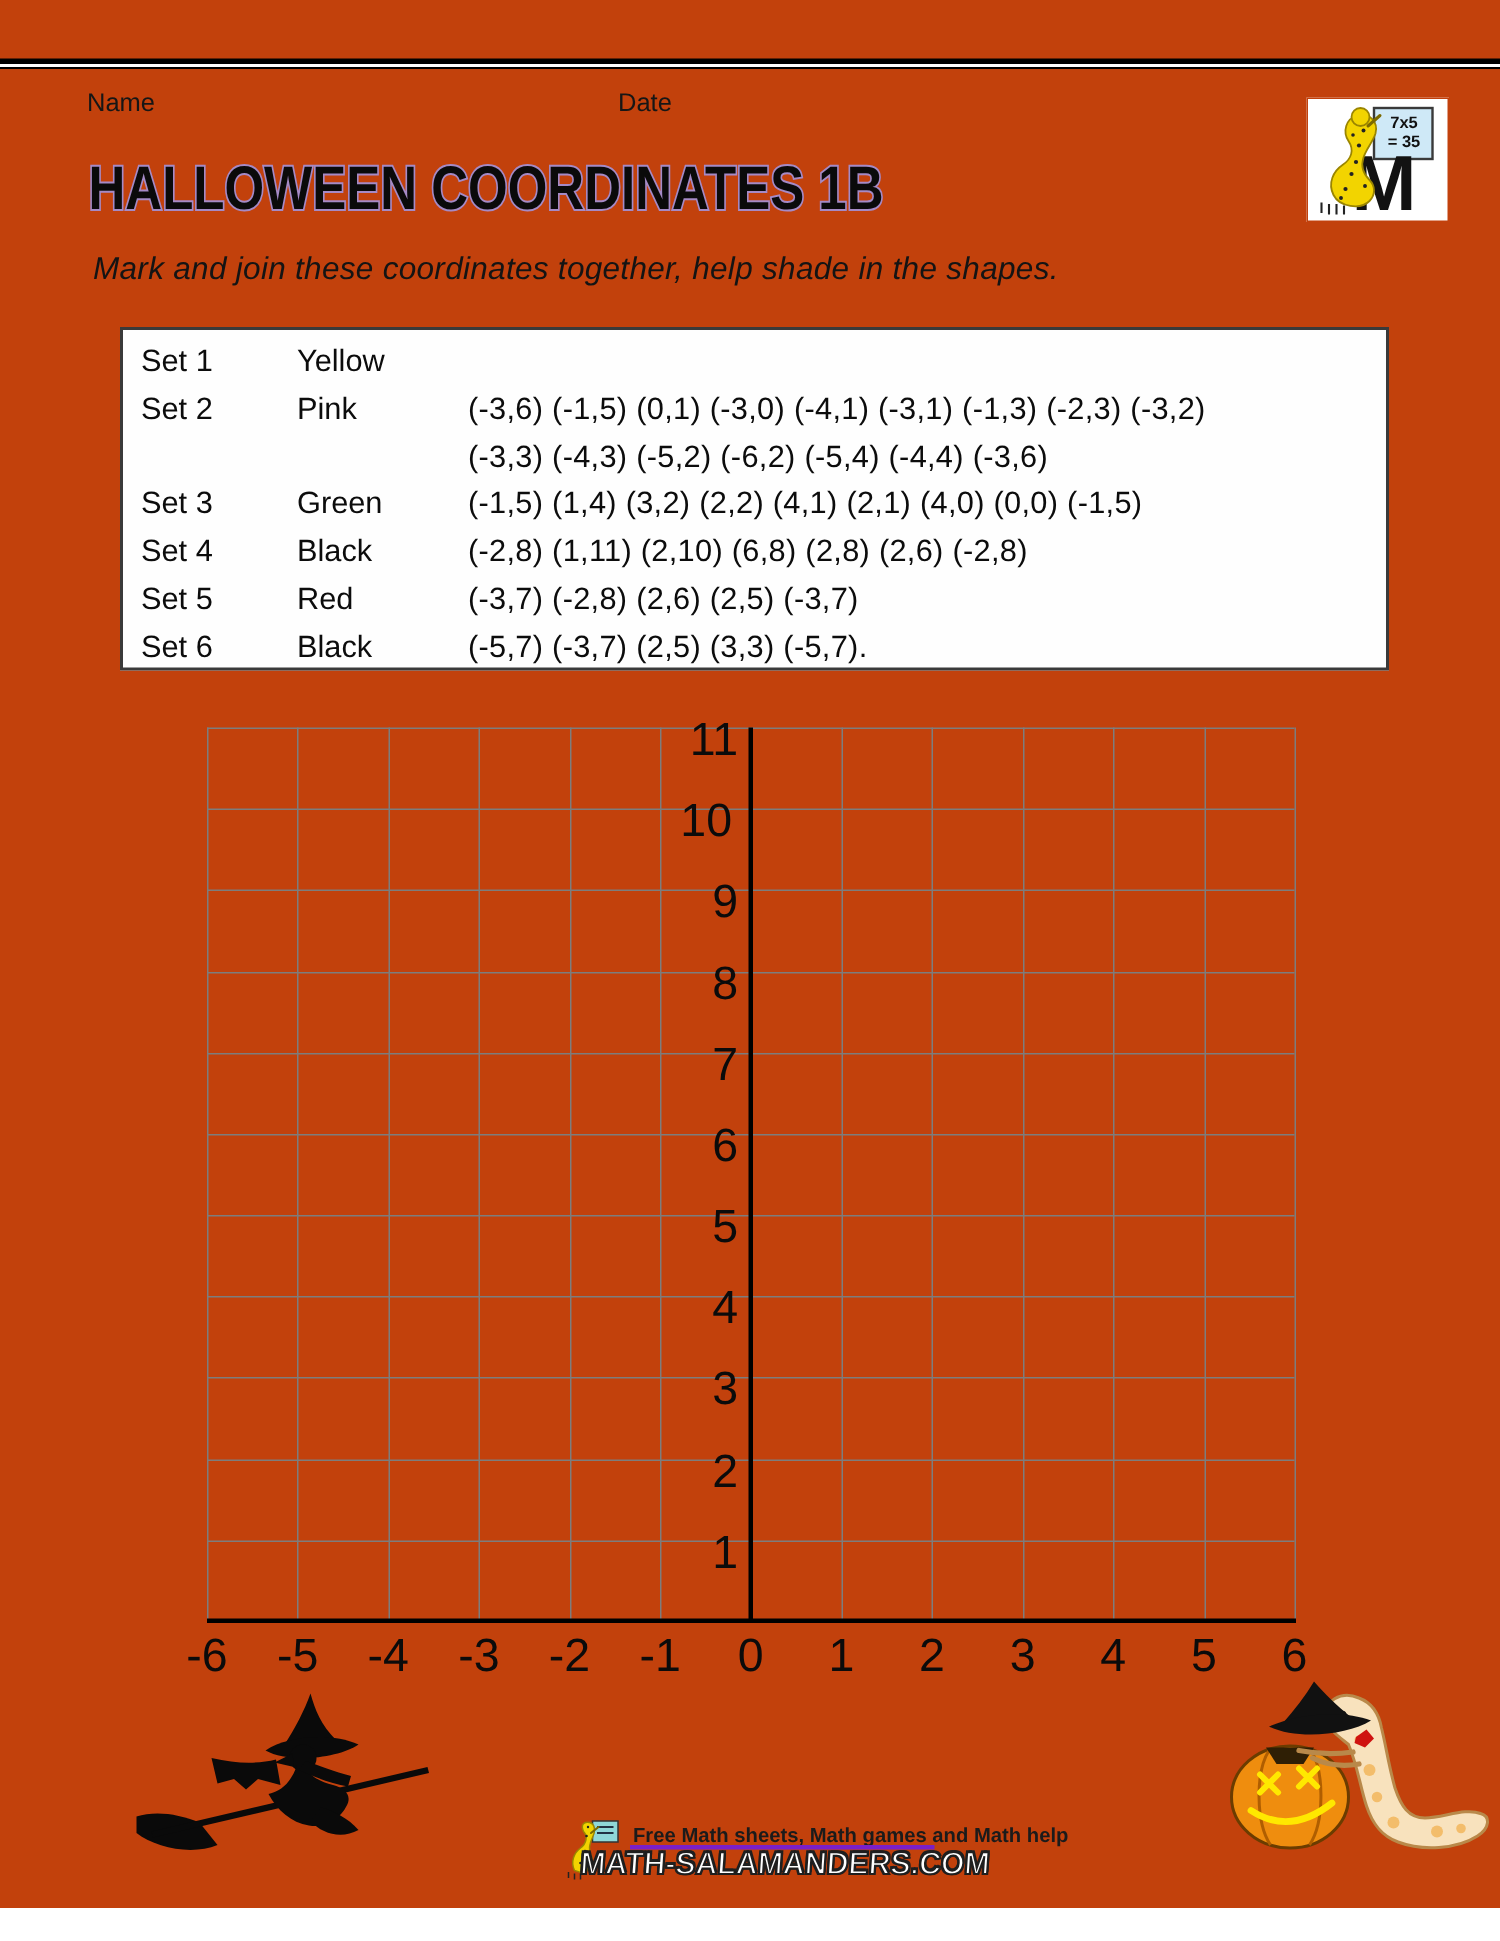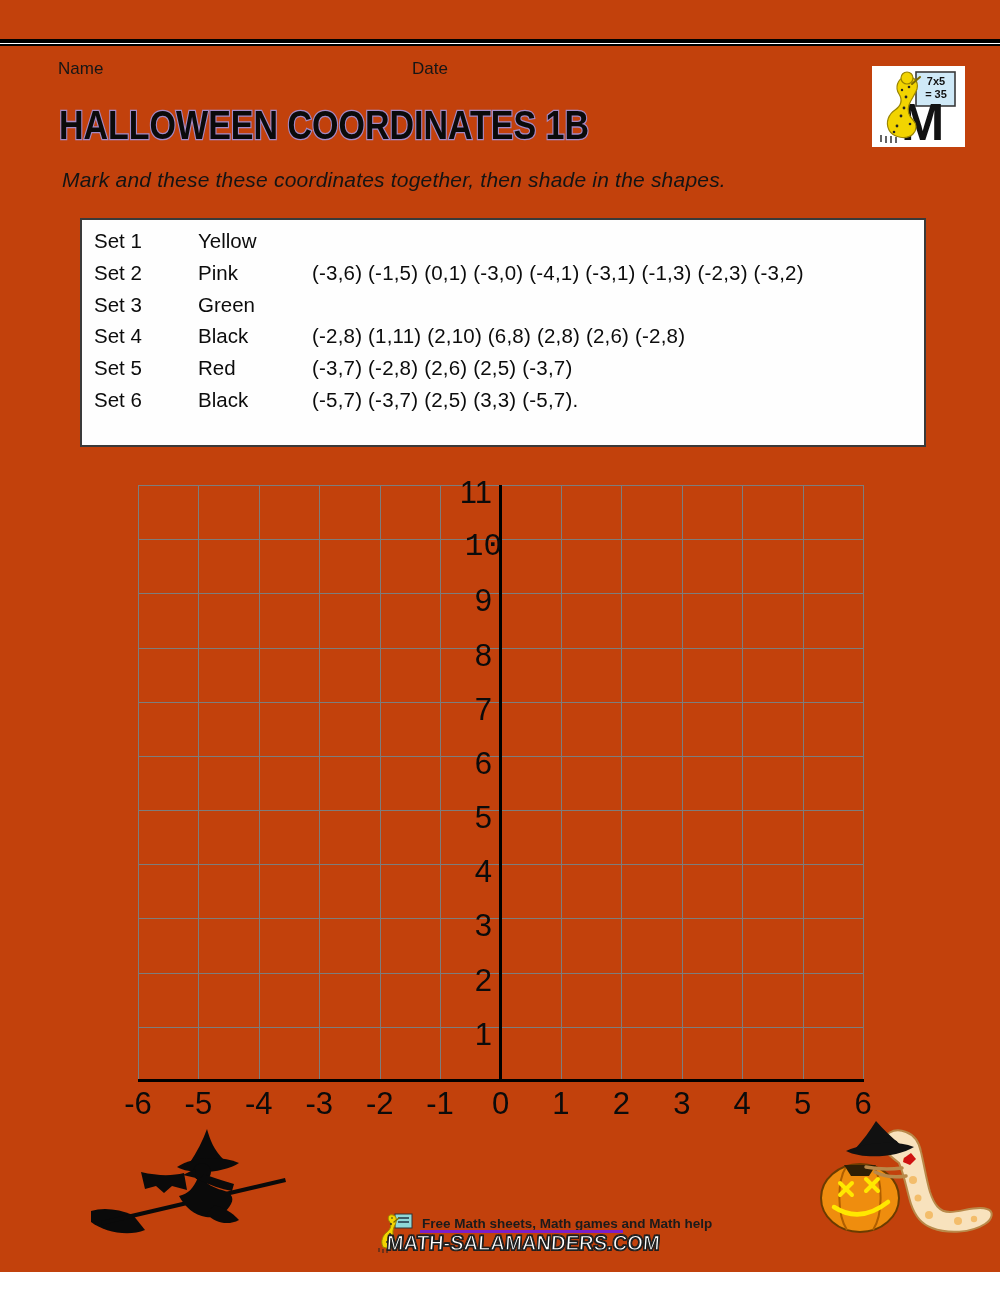--- a/index.html
+++ b/index.html
@@ -91,35 +91,41 @@
             <path d="M23,77 V71"></path>
         </g>
       </g>
     </svg>
   </div>
 
   <svg class="title-svg" width="580" height="52">
     <text class="title-text" x="2" y="40" textLength="530" lengthAdjust="spacingAndGlyphs">HALLOWEEN COORDINATES 1B</text>
   </svg>
 
-  <div class="instruction">Mark and these these coordinates together, then shade in the shapes.</div>
+  <div class="instruction">Mark and join these coordinates together, help shade in the shapes.</div>
 
   <div class="coord-table" id="coordTable">
       <div class="ct-row">
         <span class="ct-set">Set 1</span>
         <span class="ct-color">Yellow</span>
       </div>
       <div class="ct-row">
         <span class="ct-set">Set 2</span>
         <span class="ct-color">Pink</span>
         <span class="ct-coords">(-3,6) (-1,5) (0,1) (-3,0) (-4,1) (-3,1) (-1,3) (-2,3) (-3,2)</span>
       </div>
       <div class="ct-row">
+        <span class="ct-set"></span>
+        <span class="ct-color"></span>
+        <span class="ct-coords">(-3,3) (-4,3) (-5,2) (-6,2) (-5,4) (-4,4) (-3,6)</span>
+      </div>
+      <div class="ct-row">
         <span class="ct-set">Set 3</span>
         <span class="ct-color">Green</span>
+        <span class="ct-coords">(-1,5) (1,4) (3,2) (2,2) (4,1) (2,1) (4,0) (0,0) (-1,5)</span>
       </div>
       <div class="ct-row">
         <span class="ct-set">Set 4</span>
         <span class="ct-color">Black</span>
         <span class="ct-coords">(-2,8) (1,11) (2,10) (6,8) (2,8) (2,6) (-2,8)</span>
       </div>
       <div class="ct-row">
         <span class="ct-set">Set 5</span>
         <span class="ct-color">Red</span>
         <span class="ct-coords">(-3,7) (-2,8) (2,6) (2,5) (-3,7)</span>
@@ -155,21 +161,21 @@
       <div class="gl" style="left: 0px; top: 379.19px; width: 725.04px; height: 1px;"></div>
       <div class="gl" style="left: 0px; top: 433.36px; width: 725.04px; height: 1px;"></div>
       <div class="gl" style="left: 0px; top: 487.53px; width: 725.04px; height: 1px;"></div>
       <div class="gl" style="left: 0px; top: 541.7px; width: 725.04px; height: 1px;"></div>
       <div class="gl" style="left: 0px; top: 595.87px; width: 725.04px; height: 1px;"></div>
       <div class="gl-axis" style="left: 361.02px; top: 0px; width: 3px; height: 595.87px;"></div>
       <div class="gl-axis" style="left: 0px; top: 593.87px; width: 726.04px; height: 3.5px;"></div>
     </div>
   <div id="yTicks">
       <div class="tick y-tick" style="left: 440px; top: 480px;">11</div>
-      <div class="tick y-tick" style="left: 450px; top: 534.17px; font-family: Liberation Mono, monospace;">10</div>
+      <div class="tick y-tick" style="left: 436px; top: 534.17px;">10</div>
       <div class="tick y-tick" style="left: 440px; top: 588.34px;">9</div>
       <div class="tick y-tick" style="left: 440px; top: 642.51px;">8</div>
       <div class="tick y-tick" style="left: 440px; top: 696.68px;">7</div>
       <div class="tick y-tick" style="left: 440px; top: 750.85px;">6</div>
       <div class="tick y-tick" style="left: 440px; top: 805.02px;">5</div>
       <div class="tick y-tick" style="left: 440px; top: 859.19px;">4</div>
       <div class="tick y-tick" style="left: 440px; top: 913.36px;">3</div>
       <div class="tick y-tick" style="left: 440px; top: 967.53px;">2</div>
       <div class="tick y-tick" style="left: 440px; top: 1021.7px;">1</div>
     </div>

